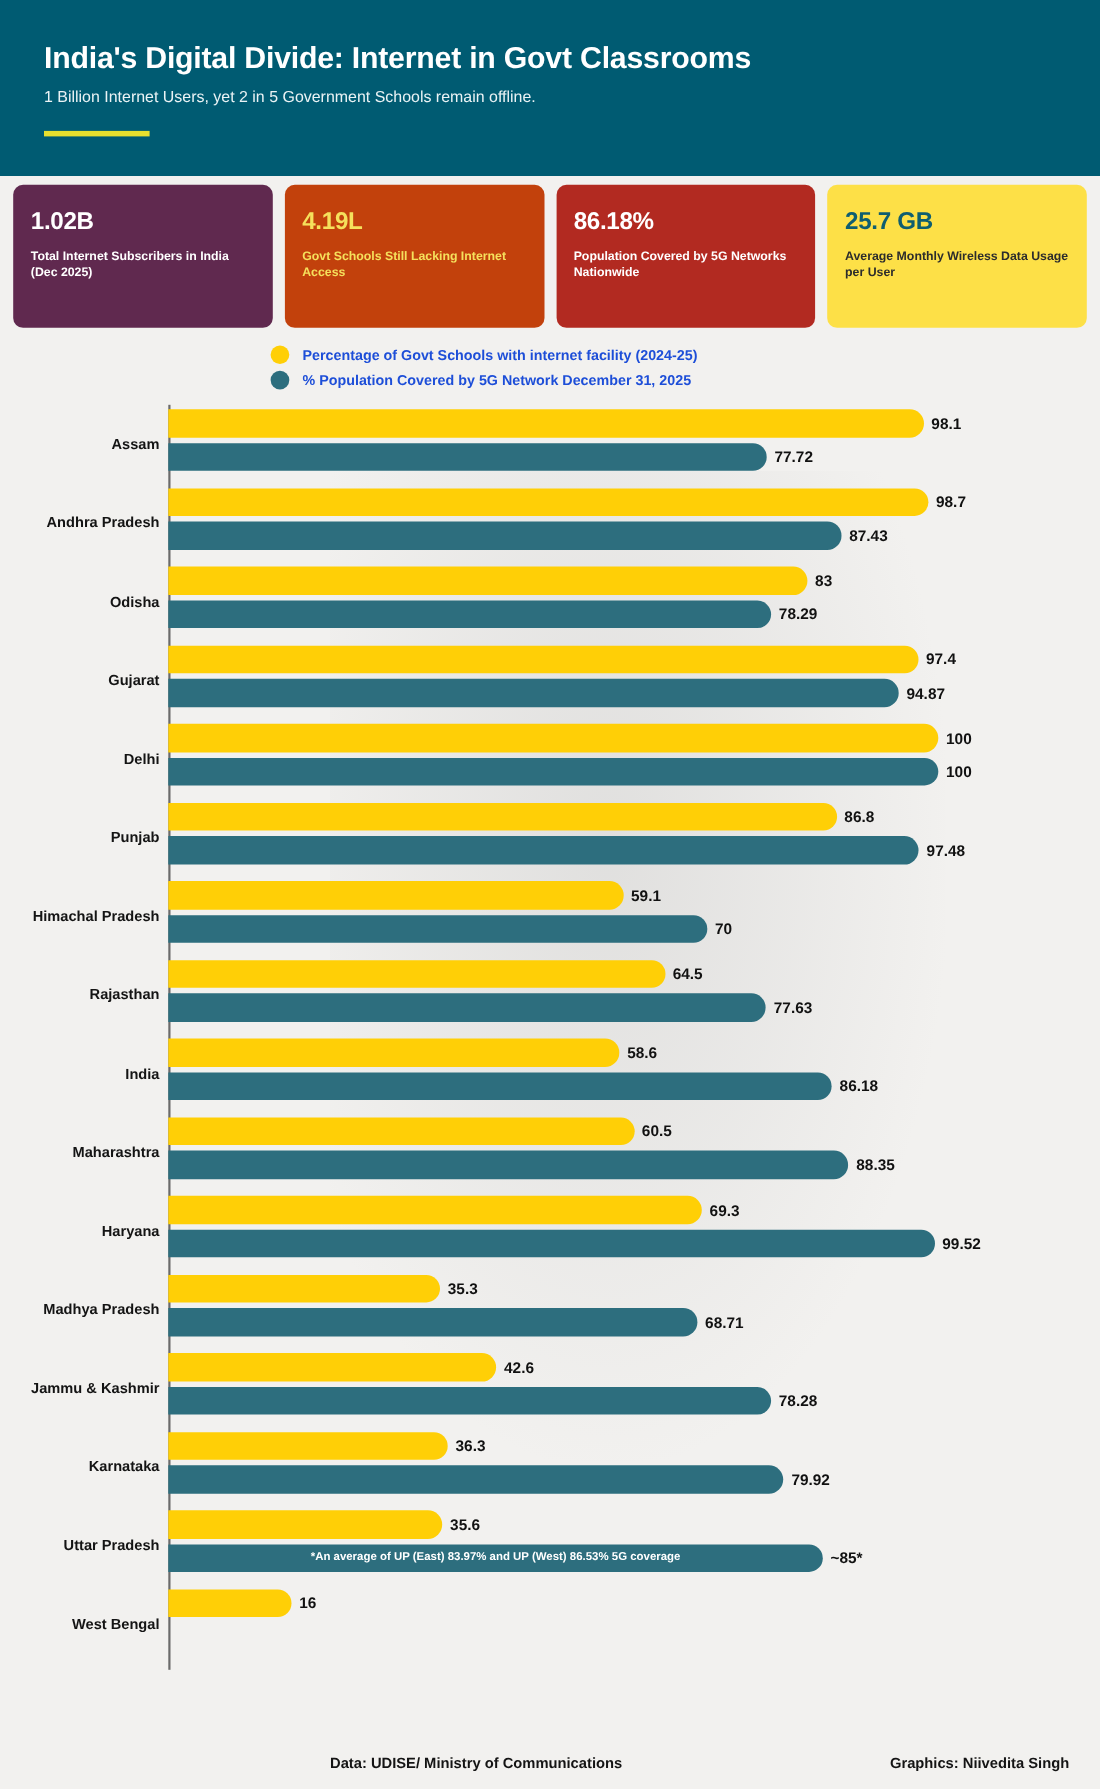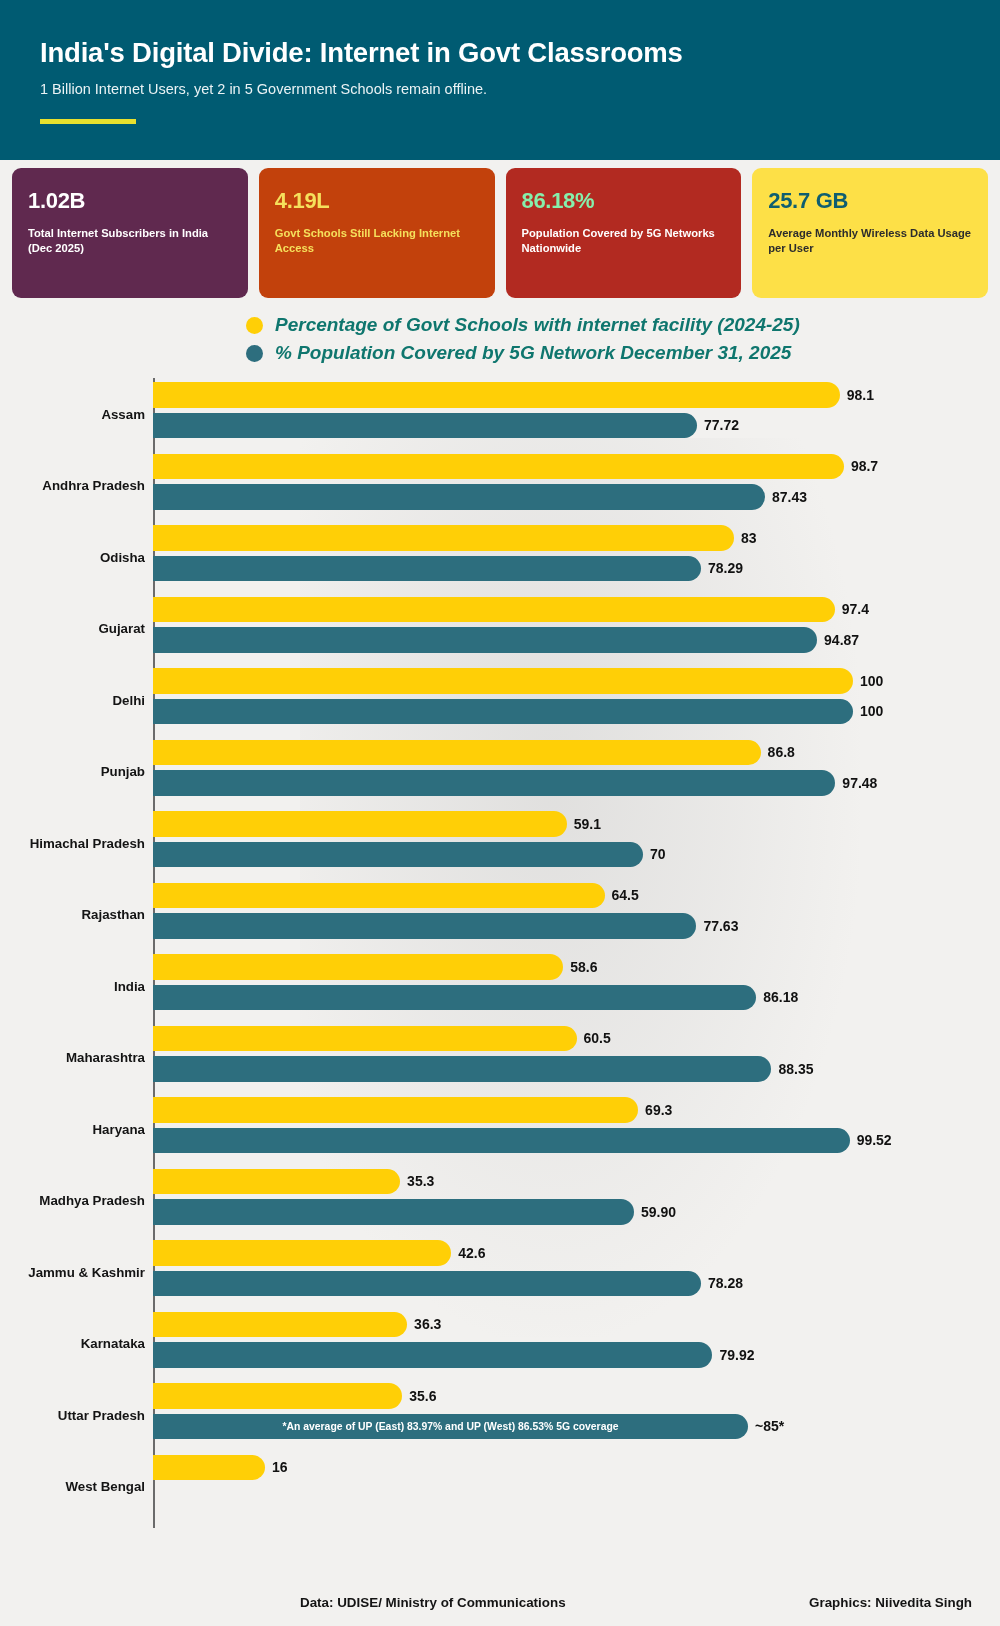--- a/index.html
+++ b/index.html
@@ -62,21 +62,21 @@
     line-height:1.32;
     margin-top:14px;
   }
   .card-1 { background:#60294F; }
   .card-1 .big { color:#FFFFFF; }
   .card-1 .lab { color:#FFFFFF; }
   .card-2 { background:#c2410c; }
   .card-2 .big { color:#F5E05C; }
   .card-2 .lab { color:#F5E05C; }
   .card-3 { background:#B22A21; }
-  .card-3 .big { color:#86efac; }
+  .card-3 .big { color:#ffffff; }
   .card-3 .lab { color:#FFFFFF; }
   .card-4 { background:#fde047; }
   .card-4 .big { color:#0F5E70; }
   .card-4 .lab { color:#2C2C2C; }
 
   
   .legend {
     margin-top:16px;
     padding-left:246px;
   }
@@ -87,24 +87,23 @@
   }
   .legend-dot {
     width:17px; height:17px;
     border-radius:50%;
     margin-right:12px;
     flex:0 0 auto;
   }
   .legend-dot.y { background:#FFCF06; }
   .legend-dot.t { background:#2D6E7E; }
   .legend-txt {
-    font-size:19px;
-    font-weight:bold;
-    color:#0f766e;
-    font-style:italic;
+    font-size:13px;
+    font-weight:bold;
+    color:#1d4ed8;
   }
 
   
   .chart {
     position:relative;
     margin-top:14px;
     padding-left:0;
     height:1150px;
   }
   .axis {
@@ -356,21 +355,21 @@
           </div>
         </div>
       </div>
       <div class="row">
         <div class="row-label">Madhya Pradesh</div>
         <div class="bars">
           <div class="bar y" style="width: 247.1px;">
             <span class="bar-val">35.3</span>
           </div>
           <div class="bar t" style="width: 480.97px;">
-            <span class="bar-val">59.90</span>
+            <span class="bar-val">68.71</span>
           </div>
         </div>
       </div>
       <div class="row">
         <div class="row-label">Jammu &amp; Kashmir</div>
         <div class="bars">
           <div class="bar y" style="width: 298.2px;">
             <span class="bar-val">42.6</span>
           </div>
           <div class="bar t" style="width: 547.96px;">

